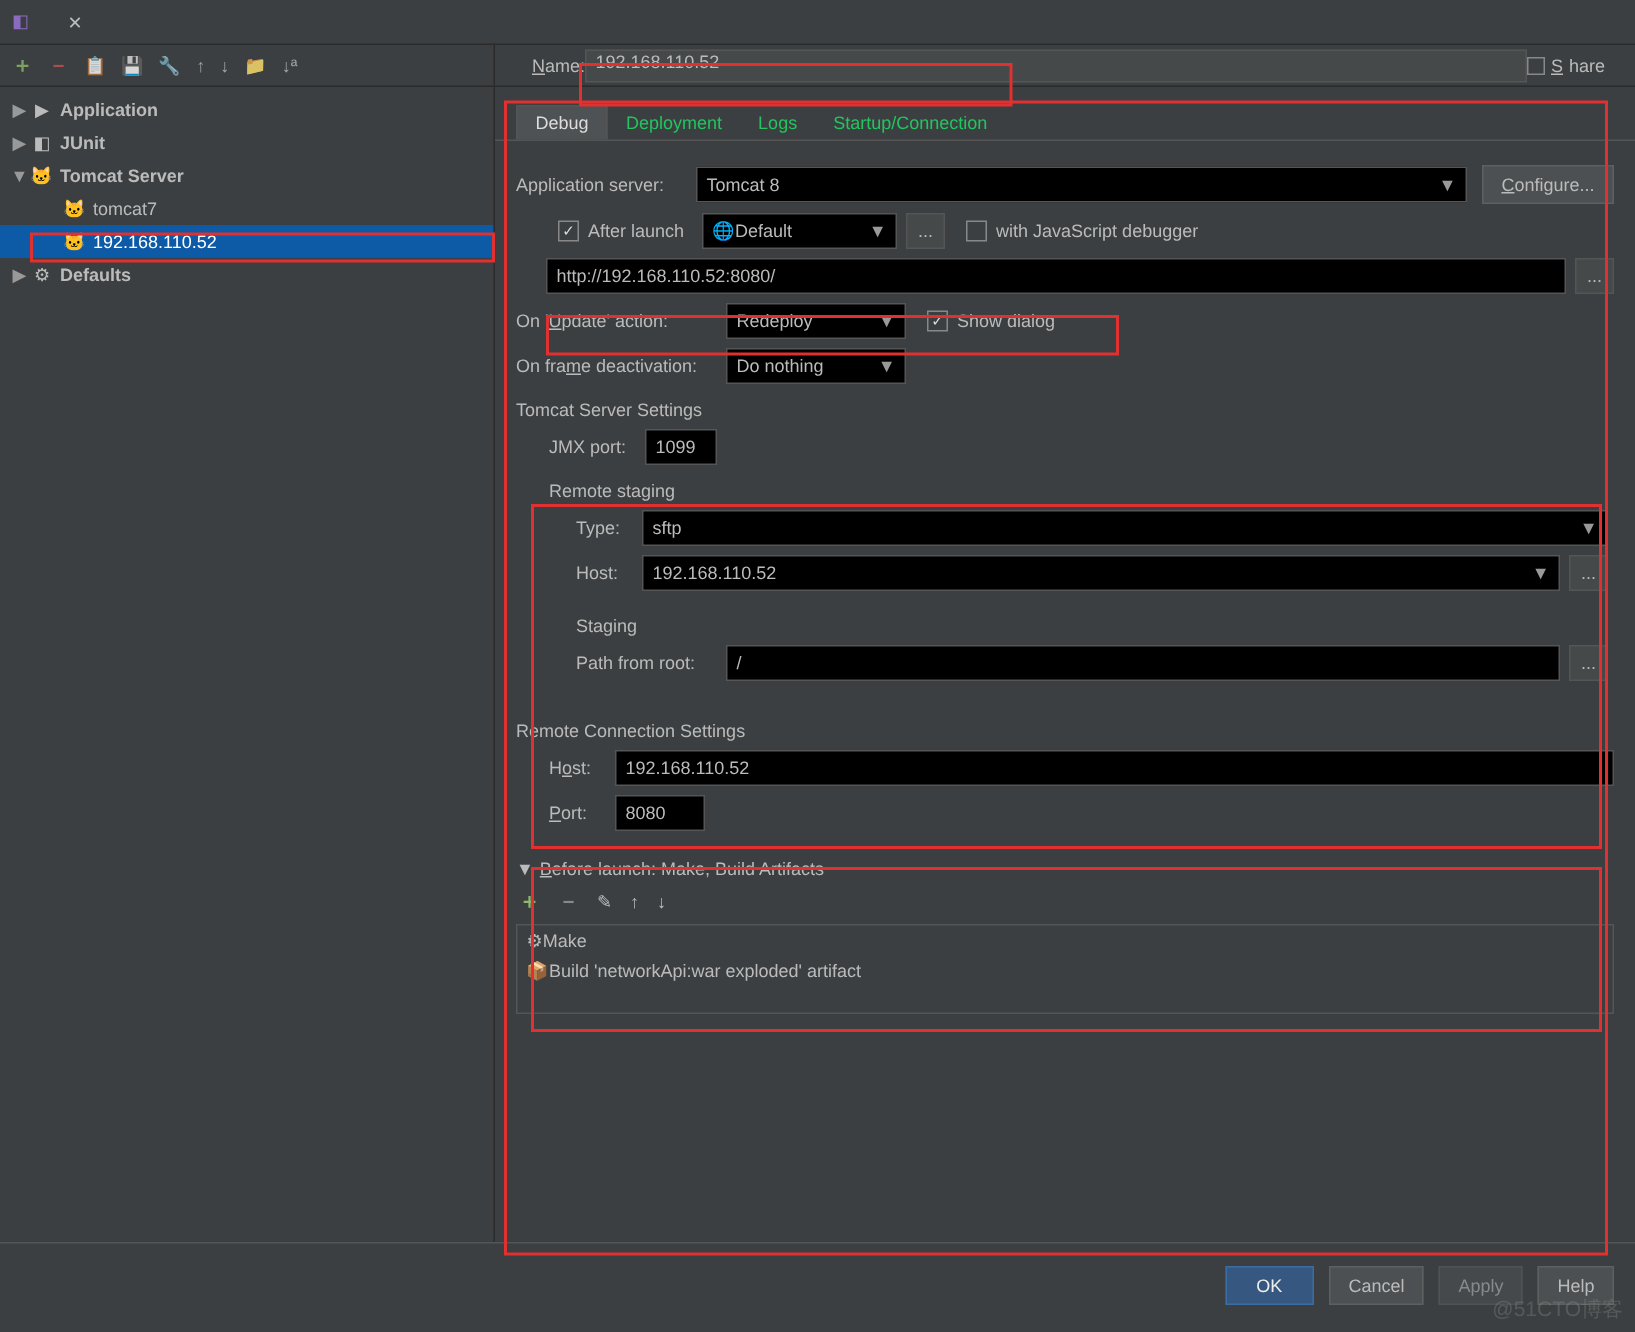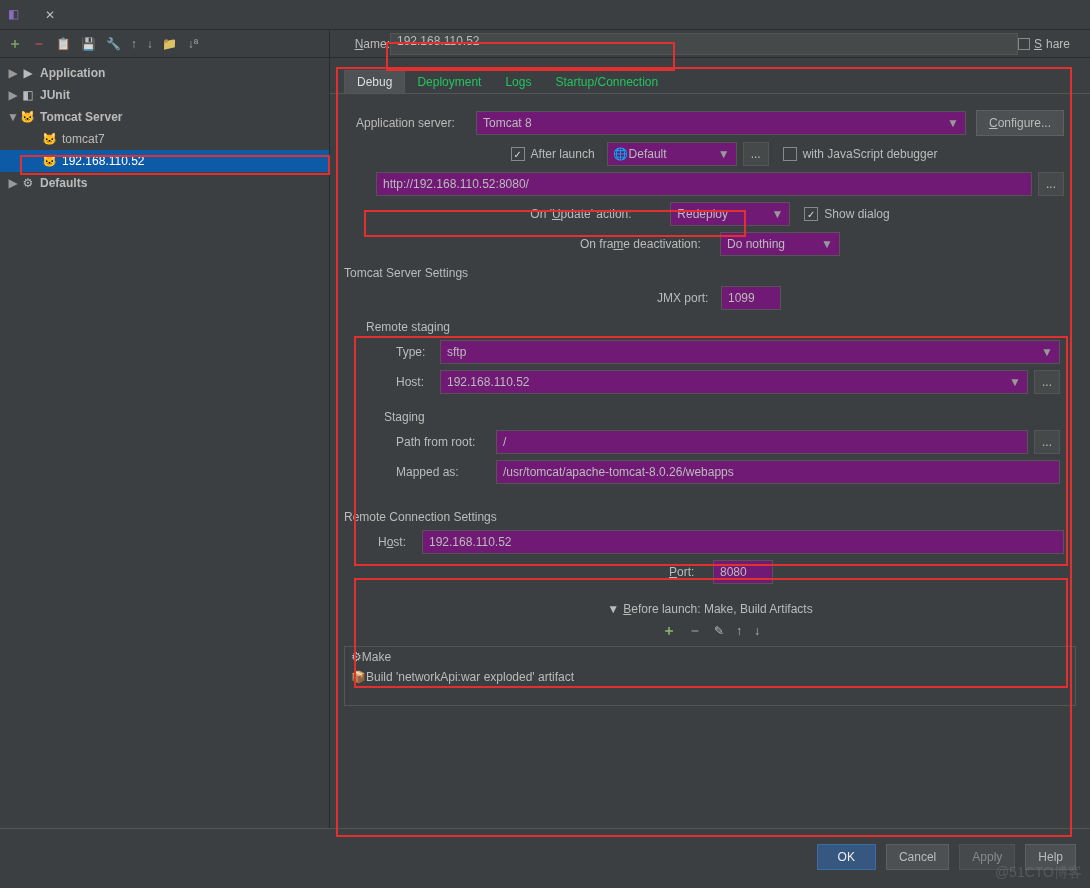--- a/index.html
+++ b/index.html
@@ -25,23 +25,23 @@
 .main{flex:1;display:flex;flex-direction:column;}
 .namebar{height:28px;display:flex;align-items:center;padding:0 12px;border-bottom:1px solid #2b2b2b;}
 .namebar .lbl{width:48px;text-align:right;}
 .namebar .field{flex:1;height:22px;background:#45494a;border:1px solid #555;padding:0 6px;}
 .share{width:60px;text-align:right;display:flex;align-items:center;gap:4px;}
 .share .cb{display:inline-block;width:12px;height:12px;border:1px solid #888;}
 .tabs{height:26px;display:flex;align-items:flex-end;padding:0 14px;border-bottom:1px solid #555;margin-top:10px;}
 .tab{padding:4px 12px;cursor:pointer;color:#22c55e;}
 .tab.active{background:#4e5254;border:1px solid #555;border-bottom:none;color:#ddd;}
 .pane{flex:1;overflow:auto;padding:10px 14px;}
-.row{display:flex;align-items:center;margin:6px 12px;justify-content:center;}
+.row{display:flex;align-items:center;margin:6px 0;}
 .row .lbl{color:#bbb;}
-.select,.input{height:24px;background:#701a75;border:1px solid #555;padding:0 6px;display:flex;align-items:center;}
+.select,.input{height:24px;background:#000000;border:1px solid #555;padding:0 6px;display:flex;align-items:center;}
 .select .arrow{margin-left:auto;color:#999;}
 .btn{height:26px;background:#4c5052;border:1px solid #5e6060;padding:0 12px;display:flex;align-items:center;cursor:pointer;}
 .small-btn{width:26px;height:24px;background:#45494a;border:1px solid #555;display:flex;align-items:center;justify-content:center;cursor:pointer;}
 .chk{width:14px;height:14px;border:1px solid #888;display:inline-flex;align-items:center;justify-content:center;margin-right:6px;}
 .chk.checked::after{content:"✓";color:#ddd;font-size:10px;}
 .section-title{margin:10px 0 4px 0;}
 .hl{border:2px solid #e03030;position:absolute;pointer-events:none;}
 .footer{height:56px;border-top:1px solid #555;display:flex;align-items:center;justify-content:flex-end;gap:10px;padding:0 14px;}
 .footer .btn.primary{background:#365880;border-color:#3a6da3;color:#eee;padding:0 20px;}
 .before-list{border:1px solid #555;min-height:60px;margin-top:6px;}
@@ -168,21 +168,21 @@
         <div class="select" style="width:120px">
             <span>Do nothing</span>
             <span class="arrow">▼</span>
           </div>
       </div>
 
       <div class="section-title">Tomcat Server Settings</div>
       <div style="padding:0 4px 4px 22px">
         <div class="row">
           <span class="lbl" style="width:64px">JMX port:</span>
-          <div class="input" style="width:60px">1099</div>
+          <div class="input" style="width:48px">1099</div>
         </div>
         <div class="section-title">Remote staging</div>
         <div style="padding-left:18px">
           <div class="row">
             <span class="lbl" style="width:44px">Type:</span>
             <div class="select" style="flex:1">
                 <span>sftp</span>
                 <span class="arrow">▼</span>
               </div>
           </div>
@@ -195,24 +195,20 @@
             <div style="width:6px"></div>
             <div class="small-btn">...</div>
           </div>
           <div class="section-title" style="margin-top:16px">Staging</div>
           <div class="row">
             <span class="lbl" style="width:100px">Path from root:</span>
             <div class="input" style="flex:1">/</div>
             <div style="width:6px"></div>
             <div class="small-btn">...</div>
           </div>
-          <div class="row">
-            <span class="lbl" style="width:100px">Mapped as:</span>
-            <div class="input" style="flex:1">/usr/tomcat/apache-tomcat-8.0.26/webapps</div>
-          </div>
         </div>
       </div>
 
       <div class="section-title" style="margin-top:16px">Remote Connection Settings</div>
       <div style="padding-left:22px">
         <div class="row">
           <span class="lbl" style="width:44px">H<span class="u">o</span>st:</span>
           <div class="input" style="flex:1">192.168.110.52</div>
         </div>
         <div class="row">

